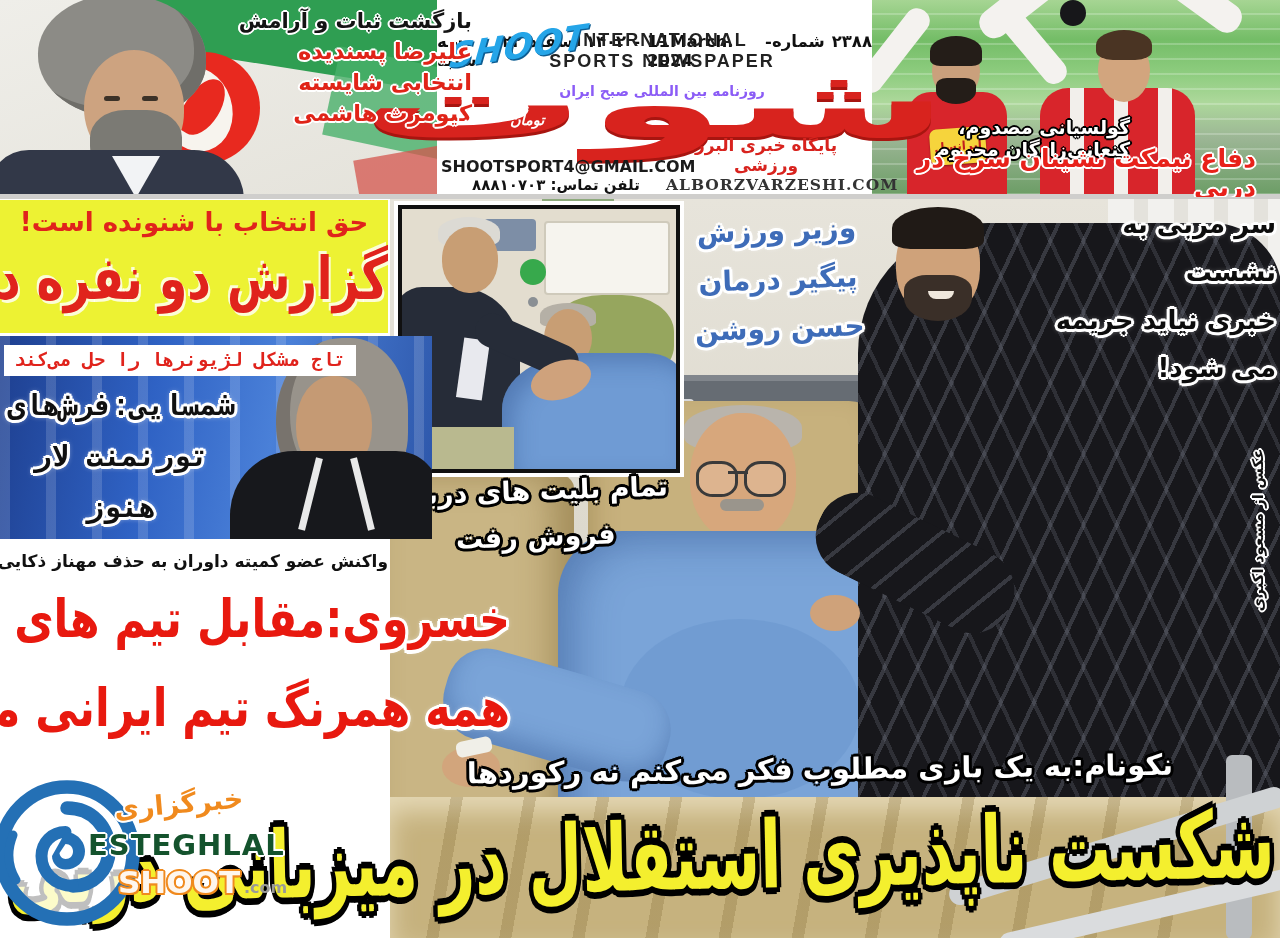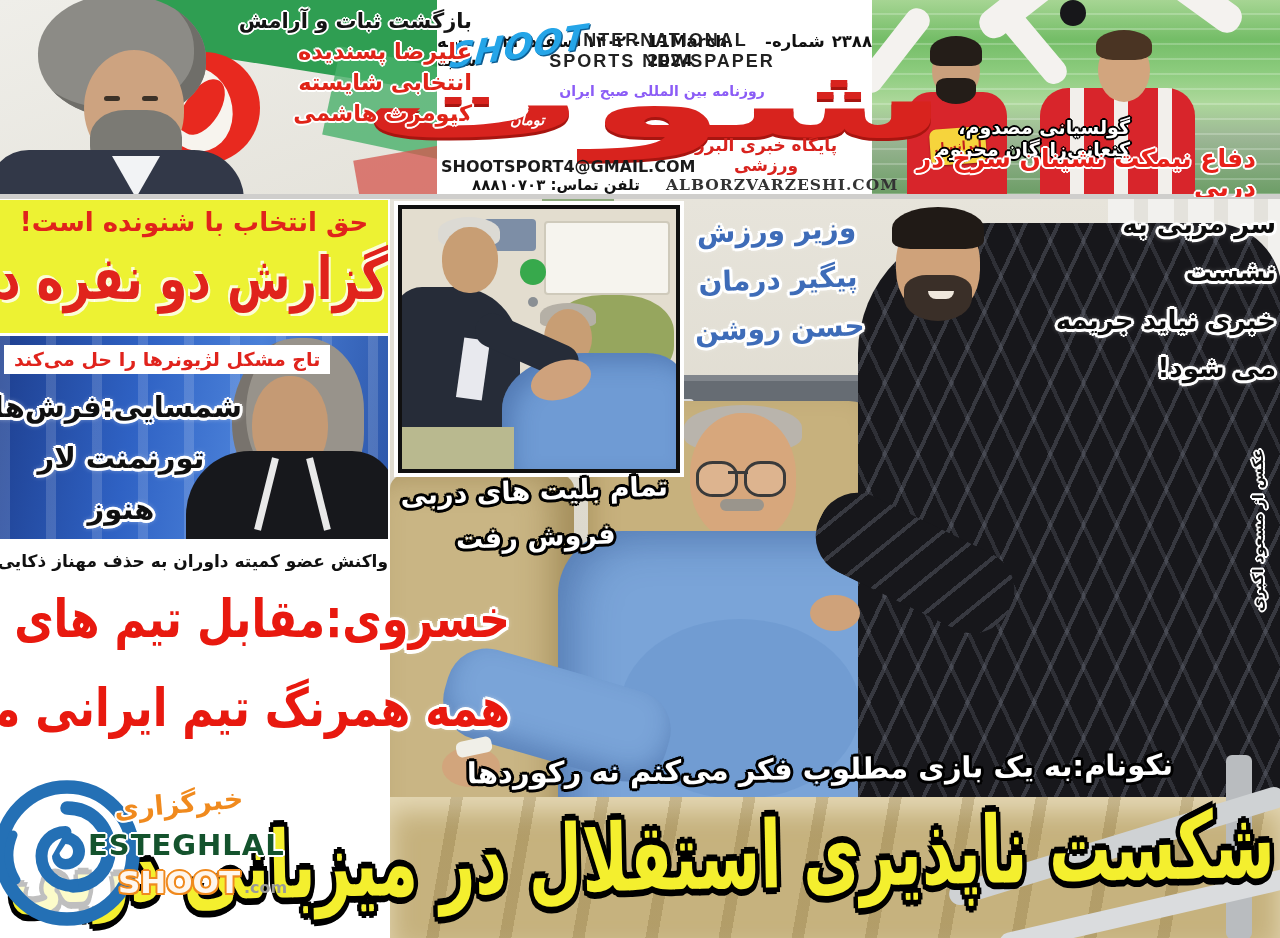--- a/index.html
+++ b/index.html
@@ -155,22 +155,22 @@
           text-align:center;direction:rtl;color:#111;font-weight:bold;font-size:15px;}
   .nekline{left:380px;top:752px;width:880px;z-index:8;text-align:center;direction:rtl;
            color:#fff;font-weight:bold;font-size:29px;transform:rotate(-0.7deg);}
 
   
   .yellowbox{left:0;top:200px;width:388px;height:133px;background:#edf233;z-index:10;text-align:center;direction:rtl;}
   .yb-kicker{margin-top:7px;font-size:26px;font-weight:bold;color:#e0231c;}
   .yb-headline{margin-top:6px;font-size:46px;font-weight:bold;color:#e0231c;white-space:nowrap;
                transform:scale(1.0,1.3);transform-origin:center top;
                text-shadow:2px 2px 0 rgba(255,255,255,.8),-2px -2px 0 rgba(255,255,255,.8);}
-  .sham{left:0;top:336px;width:388px;height:203px;z-index:10;overflow:hidden;
-        background:linear-gradient(100deg,#1e3f8f 0%,#2f62c4 35%,#4a80d8 62%,#2c55a8 100%);}
+  .sham{left:0;top:336px;width:432px;height:203px;z-index:10;overflow:hidden;
+        background:linear-gradient(100deg,#1e3f8f 0%,#2f62c4 35%,#4a80d8 62%,#2c55a8 100%);font-family:Liberation Mono, monospace;}
   .sham-streaks{left:0;top:0;width:100%;height:100%;
         background:repeating-linear-gradient(90deg,rgba(255,255,255,.15) 0 10px,transparent 10px 46px);}
   .sh-hair{right:24px;top:2px;width:132px;height:164px;background:#98938b;border-radius:50% 44% 42% 48%;
            box-shadow:inset 14px -8px 0 rgba(60,58,54,.35);}
   .sh-face{right:60px;top:40px;width:76px;height:100px;background:#c59a74;border-radius:48%;}
   .sh-body{right:-8px;bottom:-6px;width:210px;height:94px;background:#17181c;border-radius:64px 44px 0 0;}
   .sh-lan1{right:118px;bottom:8px;width:7px;height:74px;background:#e9e9e9;transform:rotate(14deg);}
   .sh-lan2{right:66px;bottom:8px;width:7px;height:74px;background:#e9e9e9;transform:rotate(-14deg);}
   .sham-kicker{left:4px;top:9px;background:#fff;padding:3px 10px 4px;color:#e0231c;font-weight:bold;font-size:19px;
                direction:rtl;z-index:3;}

